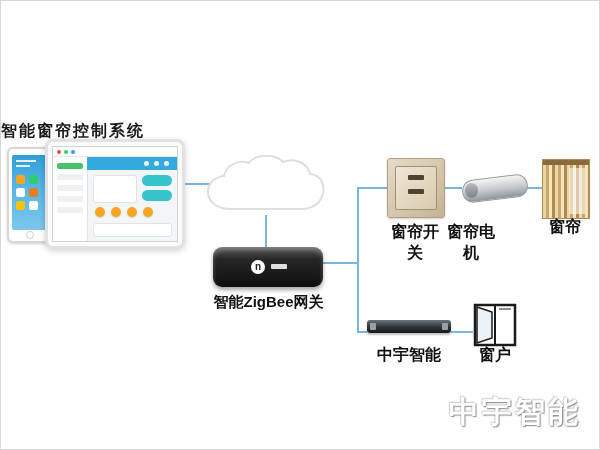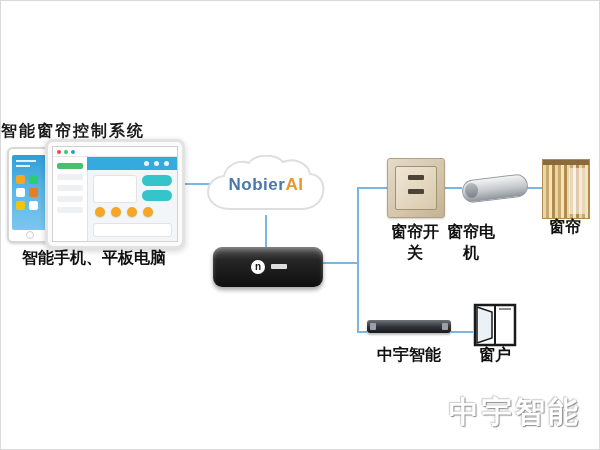--- a/index.html
+++ b/index.html
@@ -138,36 +138,33 @@
       <div class="t-teal" style="right:5px;top:43px;width:30px;height:11px;"></div>
       <span class="t-circle" style="left:42px;top:60px;"></span>
       <span class="t-circle" style="left:58px;top:60px;"></span>
       <span class="t-circle" style="left:74px;top:60px;"></span>
       <span class="t-circle" style="left:90px;top:60px;"></span>
       <div class="t-card" style="left:40px;top:76px;right:5px;height:12px;"></div>
     </div>
   </div>
 
   <div class="dev-label" style="left:8px;top:248px;width:170px;line-height:18px;">
-    <div>智能手机、平板电脑</div>
   </div>
 
   <div class="cloud">
     <svg viewBox="0 0 122 62">
       <path d="M26,54 C12,54 3,47 3,37 C3,28 10,22 19,21 C21,11 32,4 44,8 C50,-1 70,-2 78,7 C91,2 103,9 105,19 C115,20 120,28 118,38 C116,48 108,54 96,54 Z" fill="#ffffff" stroke="#dedede" stroke-width="2"></path>
     </svg>
-    <div class="cloud-text">
-      <span class="pfx">Nobier</span><span class="sfx">AI</span>
-    </div>
   </div>
 
   <div class="gateway">
     <span class="gw-logo">n</span>
     <span class="gw-mark"></span>
   </div>
+  <div class="dev-label" style="left:195px;top:292px;width:145px;font-size:15px;">智能ZigBee网关</div>
 
   <div class="cswitch">
     <div class="plate">
       <span class="slot" style="top:8px;"></span>
       <span class="slot" style="top:22px;"></span>
     </div>
   </div>
   <div class="dev-label" style="left:384px;top:221px;width:60px;">窗帘开关</div>
 
   <div class="motor"></div>

